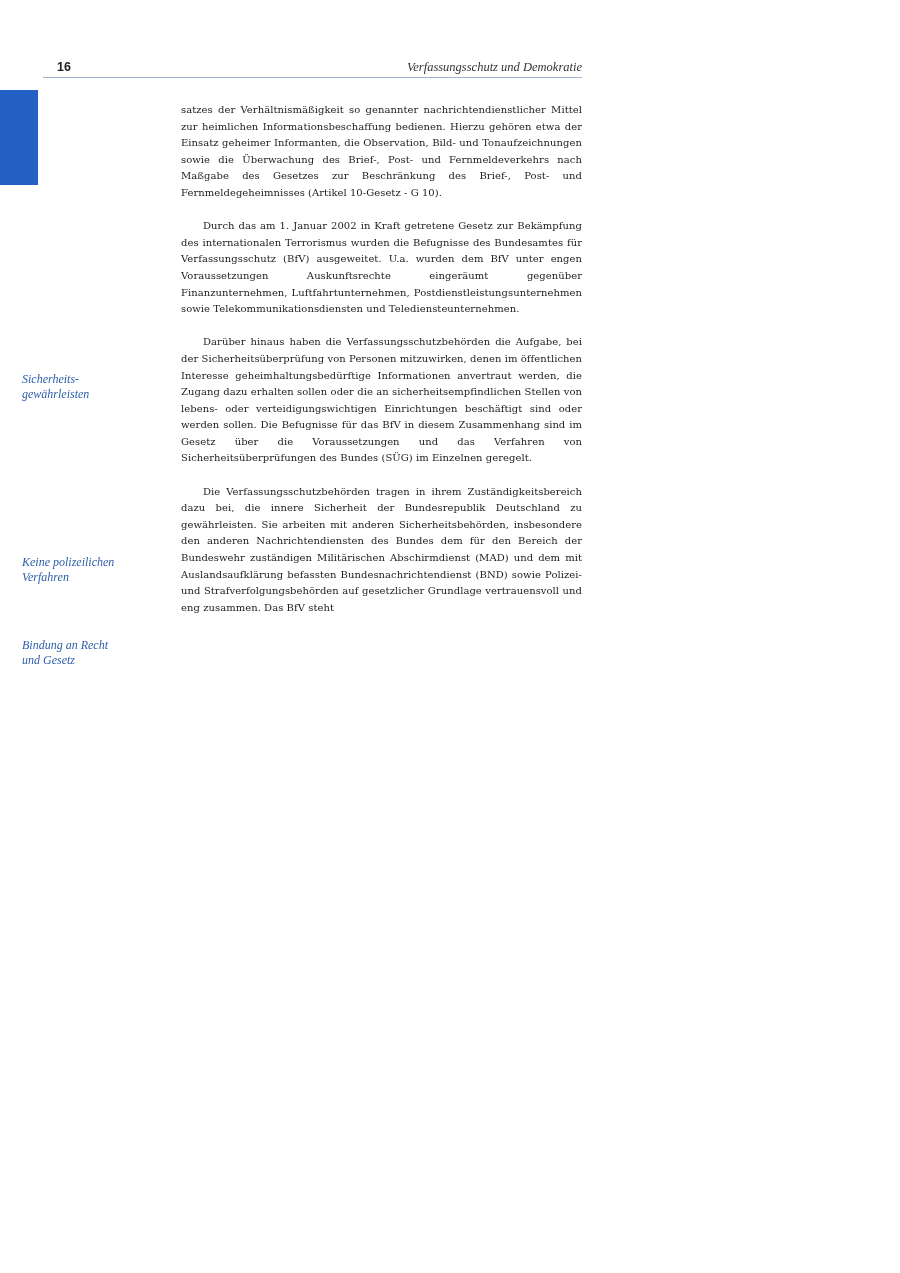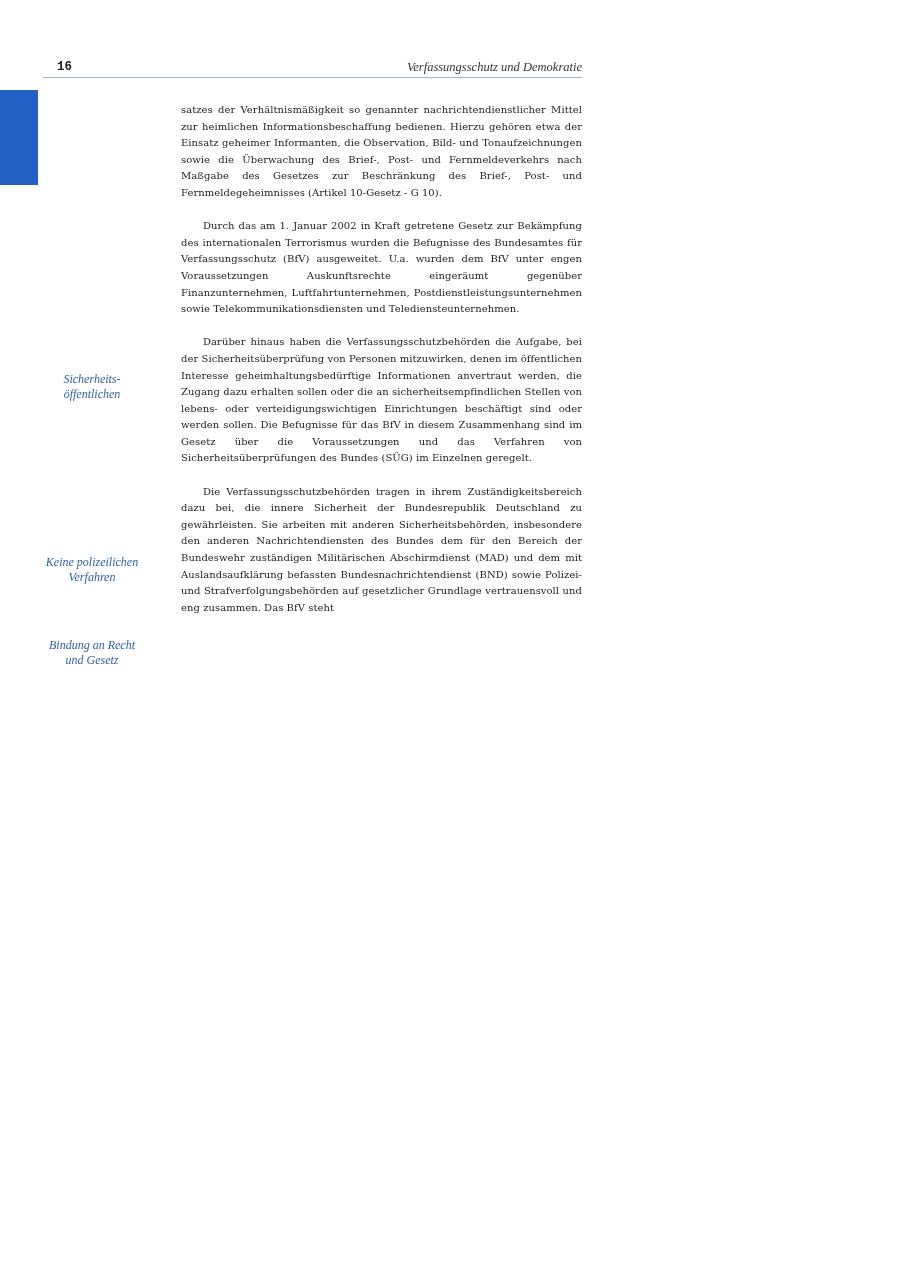--- a/index.html
+++ b/index.html
@@ -1,47 +1,47 @@
 <!DOCTYPE html>
 <html><head>
 <meta charset="utf-8">
 <style>
   html, body { margin: 0; padding: 0; background: #ffffff; }
   body { width: 900px; height: 1273px; position: relative; overflow: hidden;
          font-family: "DejaVu Serif", "Liberation Serif", serif; color: #1c1c1c; }
   .blue-tab { position: absolute; left: 0; top: 90px; width: 38px; height: 95px; background: #2360c4; }
   .header { position: absolute; left: 43px; top: 58px; width: 539px; height: 19px;
             border-bottom: 1.5px solid #9fb5cf; }
-  .page-num { position: absolute; left: 14px; top: 2px; font-family: Liberation Mono, monospace;
+  .page-num { position: absolute; left: 14px; top: 2px; font-family: Liberation Sans, sans-serif;
               font-weight: bold; font-size: 12.5px; color: #222; }
   .running-title { position: absolute; right: 0; top: 2px; font-family: "Liberation Serif", serif;
                    font-style: italic; font-size: 12.5px; color: #333; margin-left: 16px; }
   .body-col { position: absolute; left: 181px; top: 102px; width: 401px; }
   .para { margin: 0 0 16.6px 0; font-size: 10px; line-height: 16.6px; text-align: justify;
           hyphens: manual; letter-spacing: 0.05px; }
   .para.indent { text-indent: 22px; }
   .para.first { text-indent: 0; }
-  .margin-note { position: absolute; right: 738px; width: 140px; text-align: center;
+  .margin-note { position: absolute; right: 738px; width: 140px; text-align: left;
                  font-family: "Liberation Serif", serif; font-style: italic; font-size: 12px;
                  line-height: 15px; color: #2d5ea8; }
   .mn-line { display: block; }
 </style>
 </head>
 <body>
 
 <div class="blue-tab"></div>
 
 <div class="header">
   <span class="page-num">16</span>
   <span class="running-title">Verfassungsschutz und Demokratie</span>
 </div>
 
 <div class="margin-note" style="top:372px;">
   <span class="mn-line">Sicherheits-</span>
-  <span class="mn-line">öffentlichen</span>
+  <span class="mn-line">gewährleisten</span>
 </div>
 
 <div class="margin-note" style="top:555px;">
   <span class="mn-line">Keine polizeilichen</span>
   <span class="mn-line">Verfahren</span>
 </div>
 
 <div class="margin-note" style="top:638px;">
   <span class="mn-line">Bindung an Recht</span>
   <span class="mn-line">und Gesetz</span>

